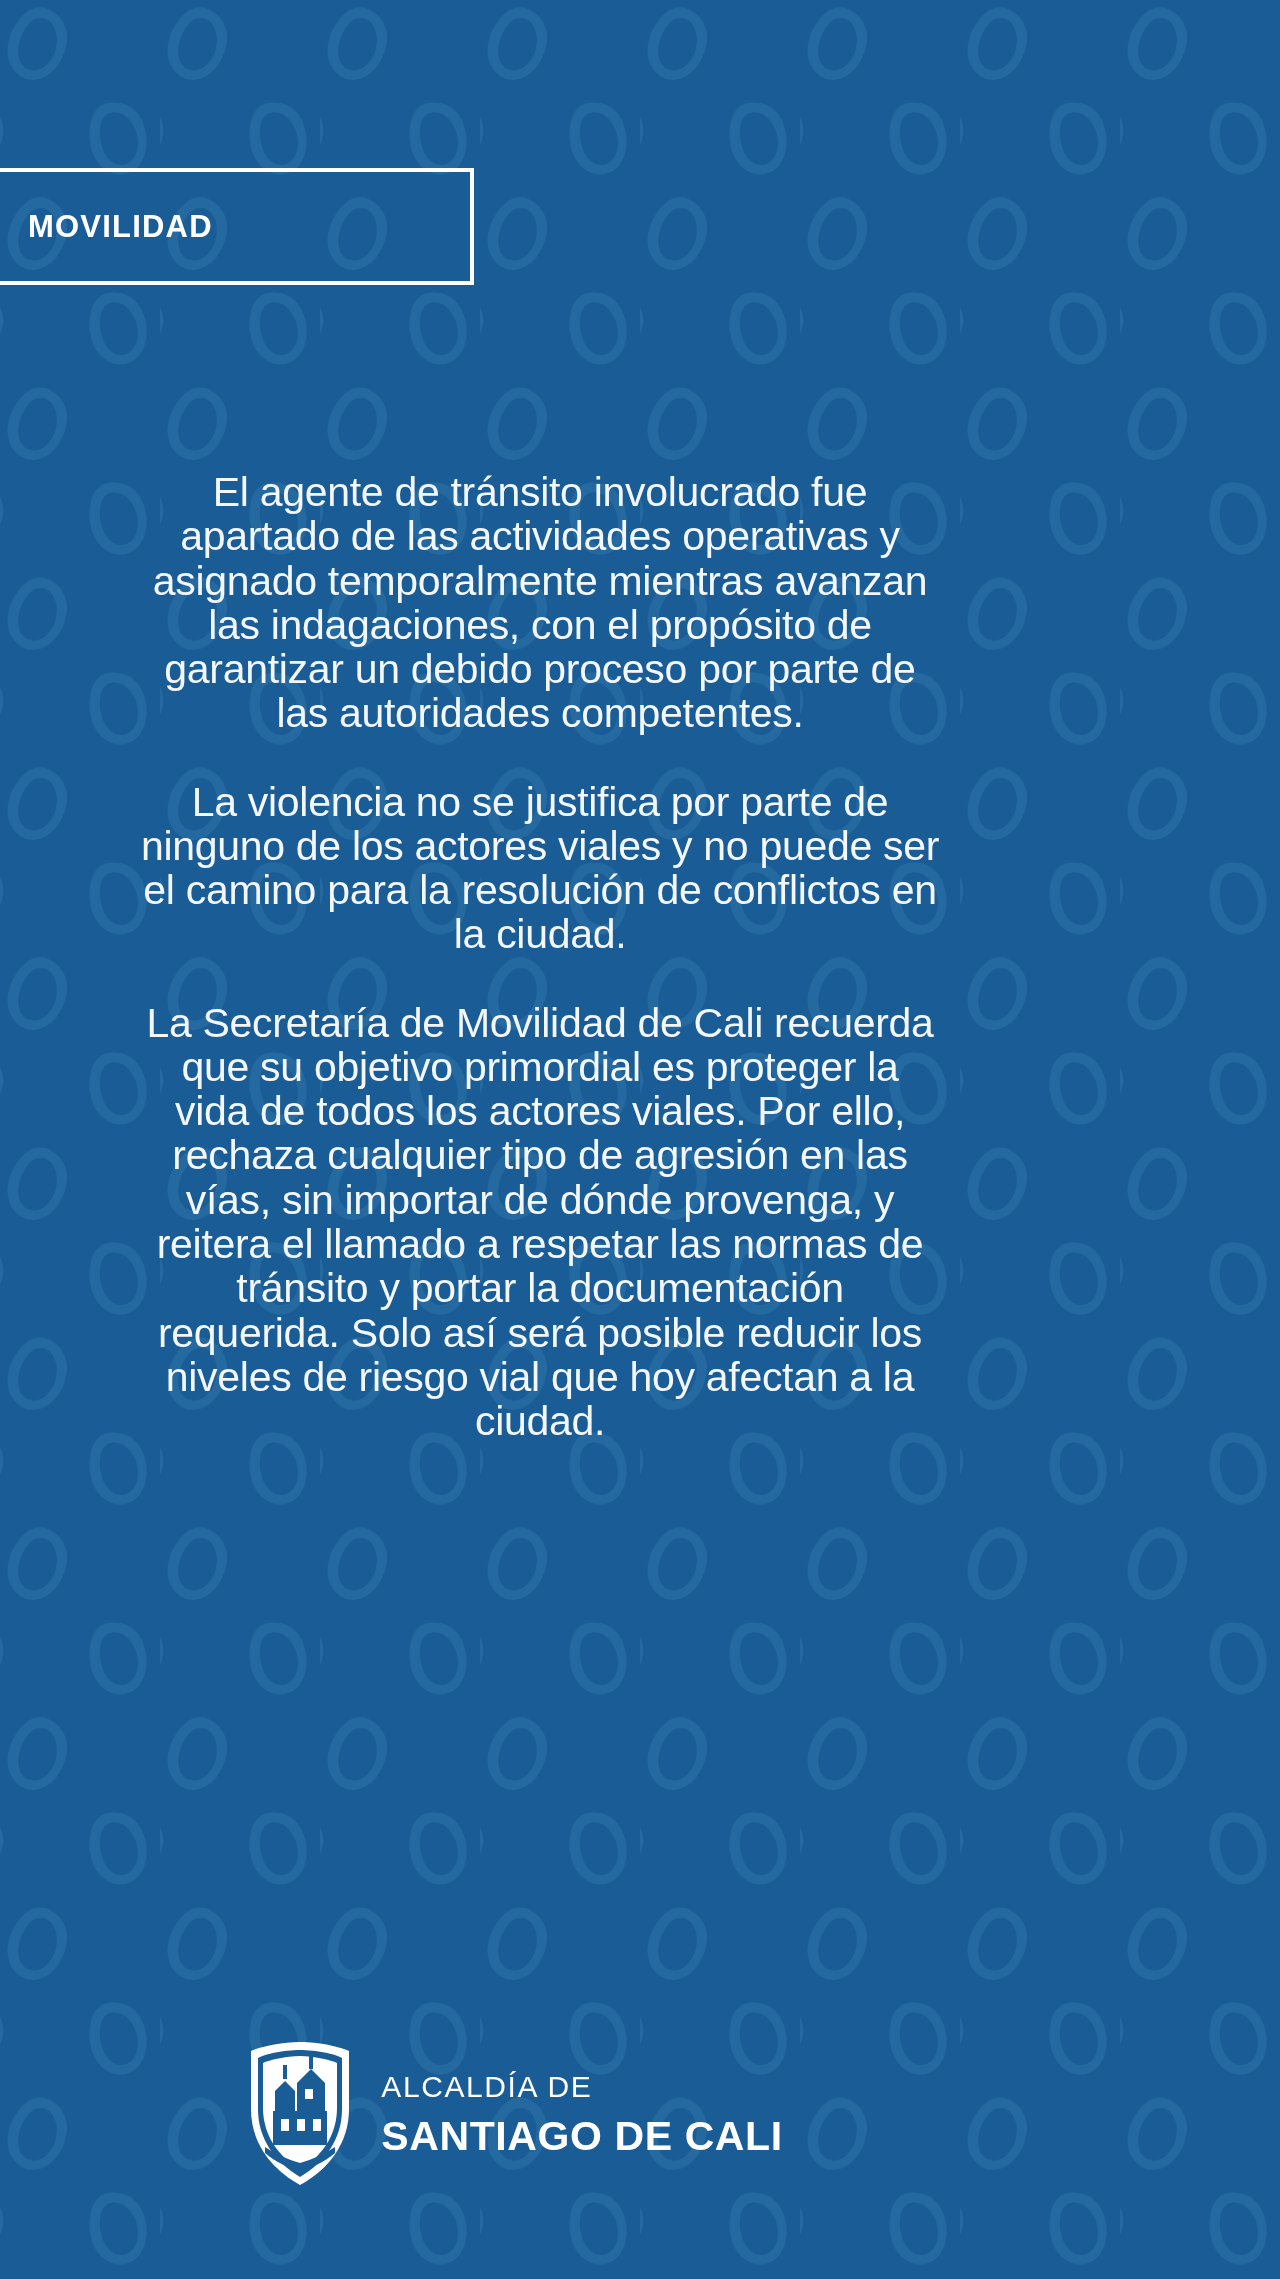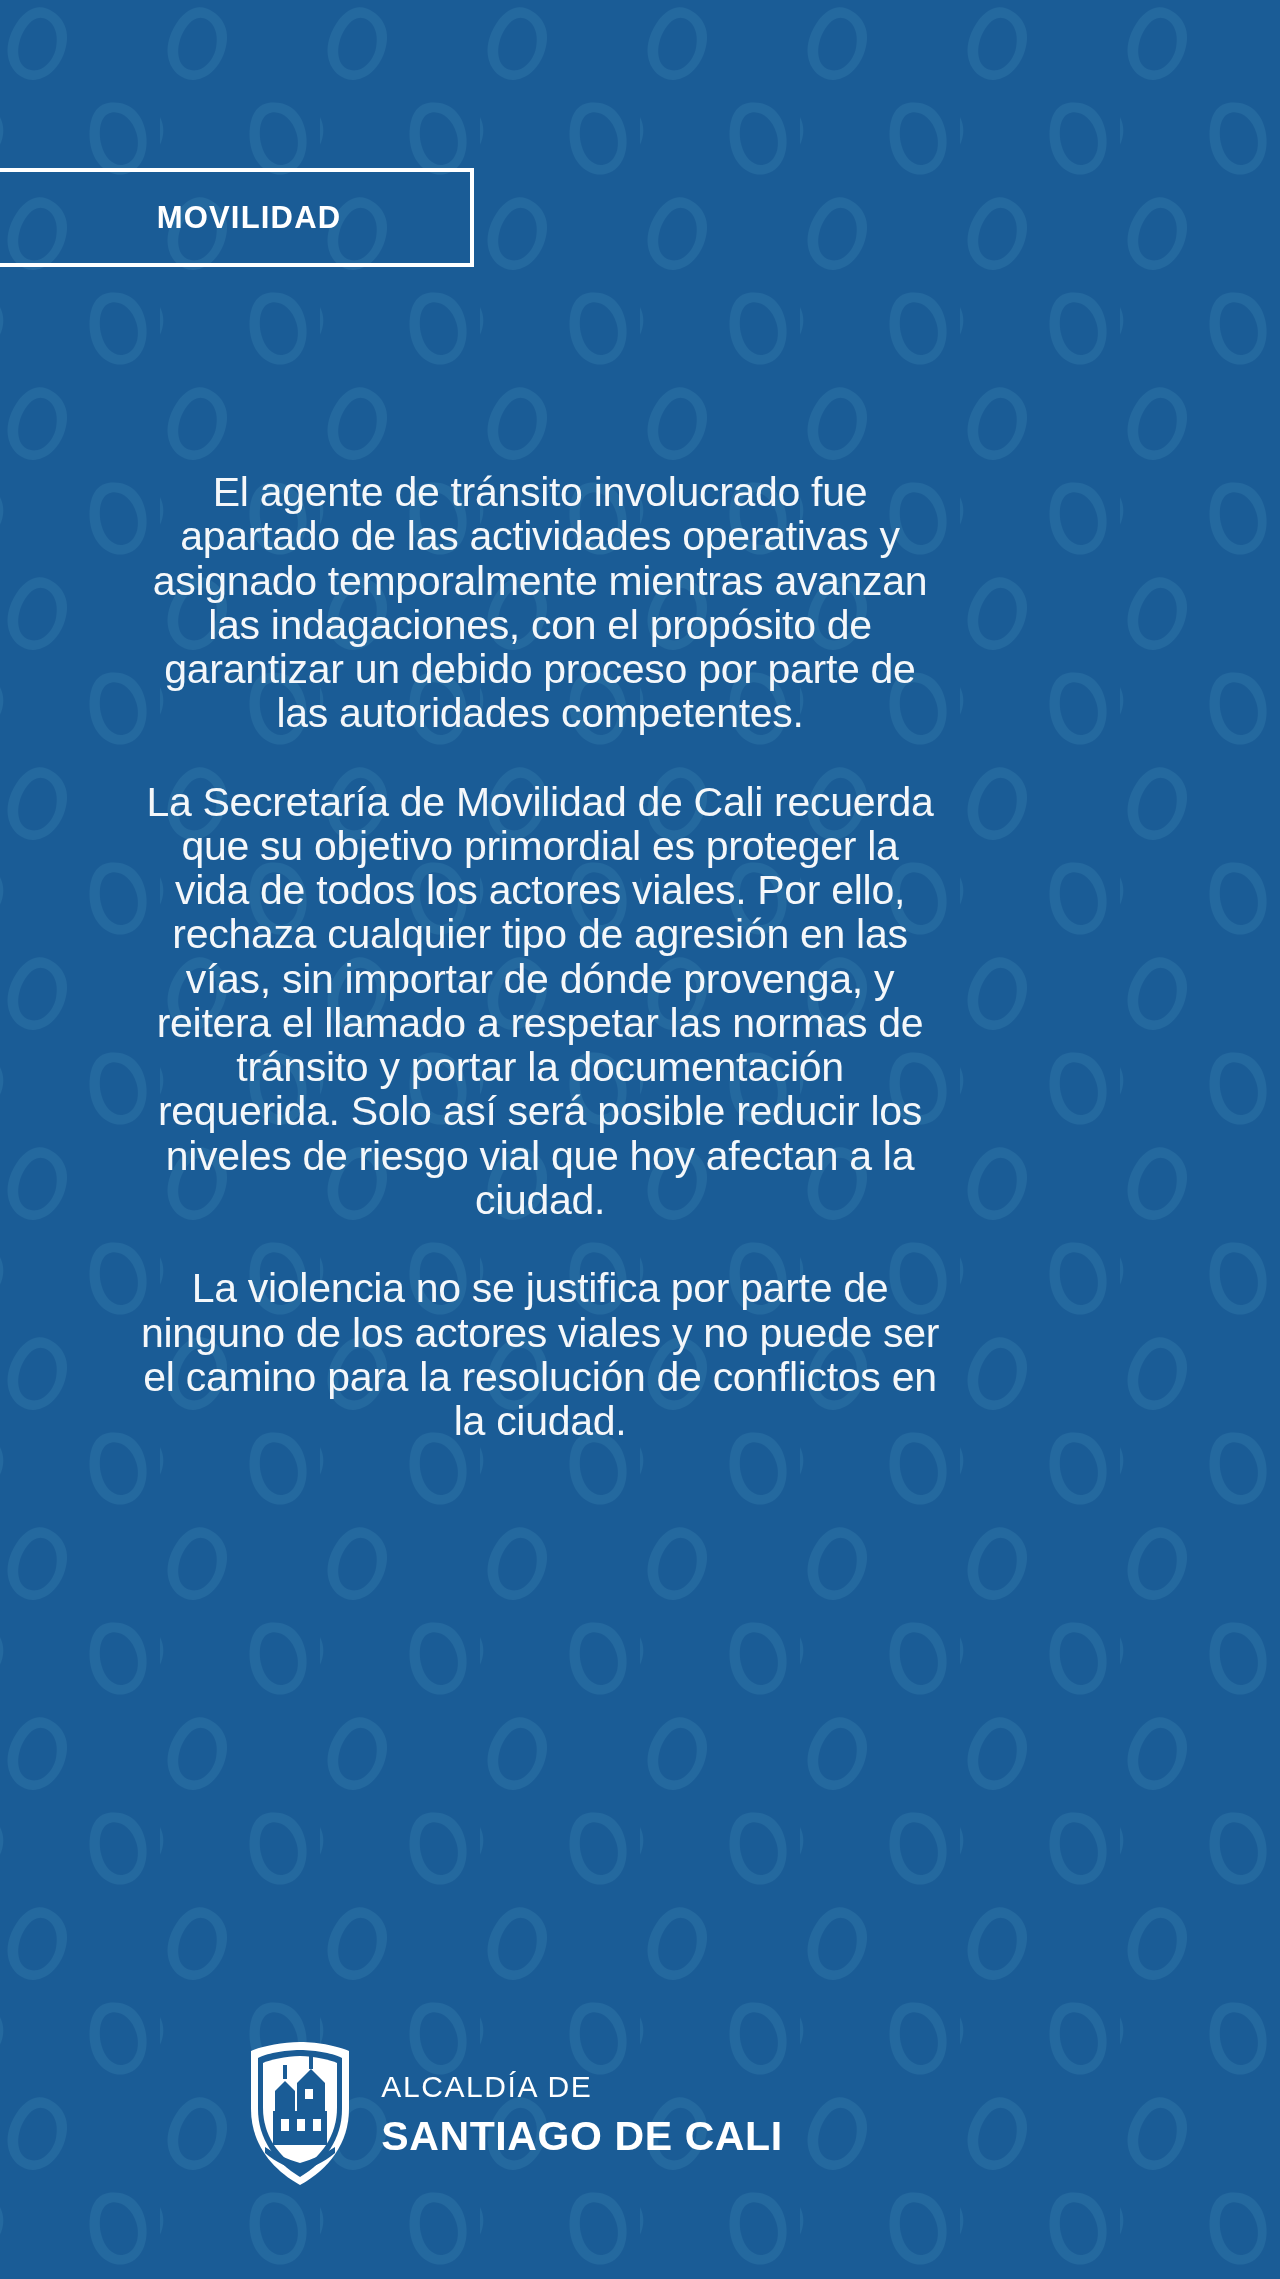--- a/index.html
+++ b/index.html
@@ -25,26 +25,26 @@
     z-index: 0;
   }
   .bg-pattern svg { display: block; width: 100%; height: 100%; }
 
   
   .header-tag {
     position: absolute;
     top: 168px;
     left: 0;
     width: 474px;
-    height: 99px;
+    height: 117px;
     border: 4px solid #ffffff;
     border-left: none;
     display: flex;
     align-items: center;
-    justify-content: center;
+    justify-content: flex-start;
     z-index: 3;
   }
   .header-tag .label {
     font-size: 31px;
     font-weight: bold;
     letter-spacing: 1.2px;
     color: #ffffff;
     padding-left: 28px;
   }
 
@@ -126,22 +126,22 @@
     <rect width="1280" height="2279" fill="url(#blobs)"></rect>
   </svg>
 </div>
 
 <div class="header-tag">
   <span class="label">MOVILIDAD</span>
 </div>
 
 <div class="content">
   <p>El agente de tránsito involucrado fue apartado de las actividades operativas y asignado temporalmente mientras avanzan las indagaciones, con el propósito de garantizar un debido proceso por parte de las autoridades competentes.</p>
+  <p>La violencia no se justifica por parte de ninguno de los actores viales y no puede ser el camino para la resolución de conflictos en la ciudad.</p>
   <p>La Secretaría de Movilidad de Cali recuerda que su objetivo primordial es proteger la vida de todos los actores viales. Por ello, rechaza cualquier tipo de agresión en las vías, sin importar de dónde provenga, y reitera el llamado a respetar las normas de tránsito y portar la documentación requerida. Solo así será posible reducir los niveles de riesgo vial que hoy afectan a la ciudad.</p>
-  <p>La violencia no se justifica por parte de ninguno de los actores viales y no puede ser el camino para la resolución de conflictos en la ciudad.</p>
 </div>
 
 <div class="footer">
   <span class="crest">
     <svg viewBox="0 0 118 150" aria-hidden="true">
       <path d="M59 3 C40 3 18 8 10 12 L10 70 C10 104 30 130 59 146 C88 130 108 104 108 70 L108 12 C100 8 78 3 59 3 Z" fill="#ffffff"></path>
       <path d="M59 11 C43 11 24 15 17 19 L17 70 C17 100 34 123 59 138 C84 123 101 100 101 70 L101 19 C94 15 75 11 59 11 Z" fill="#1a5c96"></path>
       <path d="M59 17 C45 17 28 21 22 24 L22 69 C22 96 37 117 59 131 C81 117 96 96 96 69 L96 24 C90 21 73 17 59 17 Z" fill="#ffffff"></path>
       <g fill="#1a5c96">
         <rect x="32" y="72" width="54" height="34"></rect>

